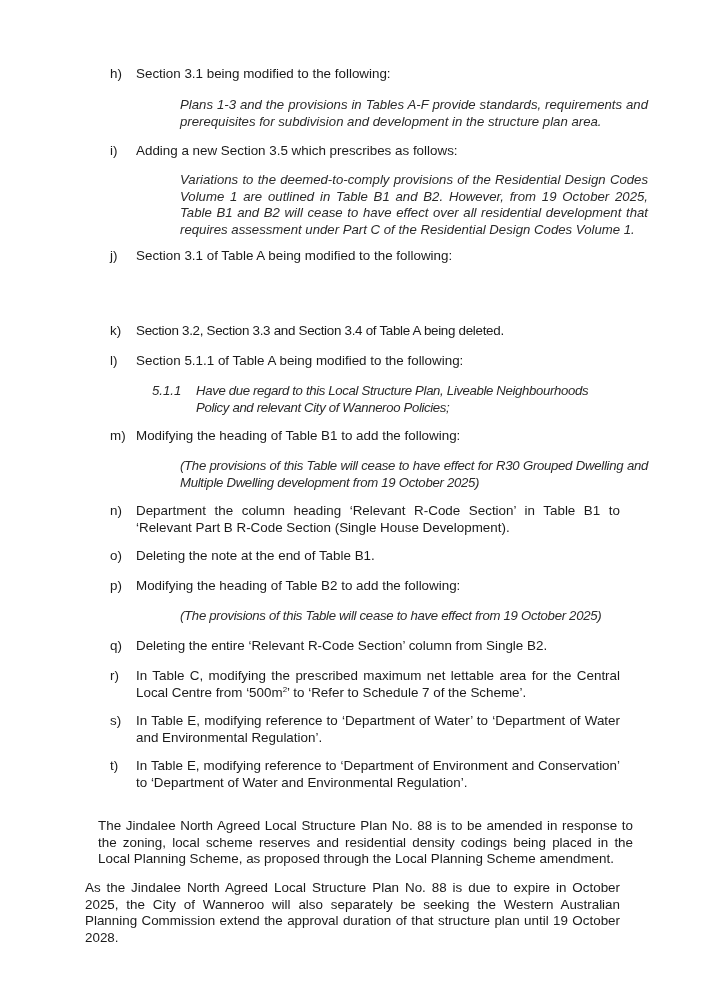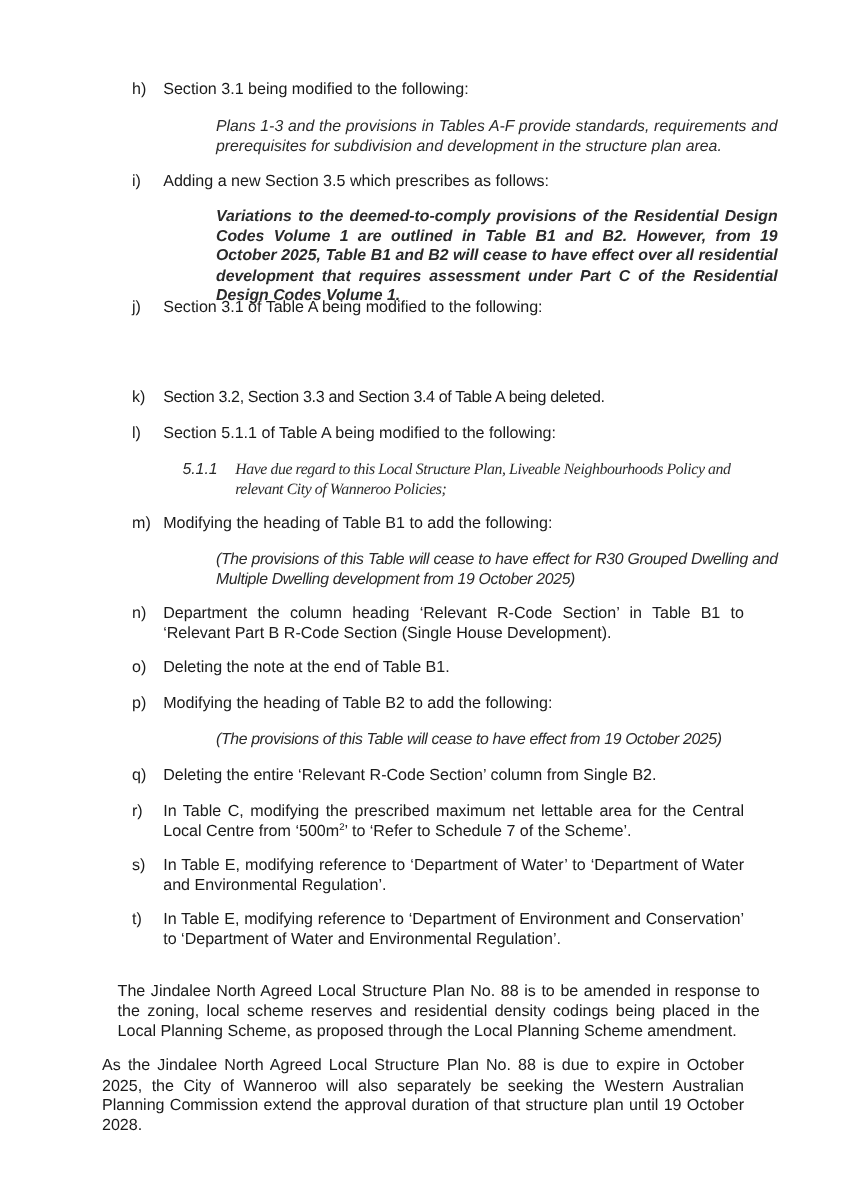--- a/index.html
+++ b/index.html
@@ -30,39 +30,39 @@
   <div class="item" style="top:66px;">
     <span class="lbl">h)</span>
     <span class="txt">Section 3.1 being modified to the following:</span>
   </div>
   <div class="quote" style="top:97px;">Plans 1-3 and the provisions in Tables A-F provide standards, requirements and prerequisites for subdivision and development in the structure plan area.</div>
 
   <div class="item" style="top:143px;">
     <span class="lbl">i)</span>
     <span class="txt">Adding a new Section 3.5 which prescribes as follows:</span>
   </div>
-  <div class="quote" style="top:172px;font-weight:bold;">Variations to the deemed-to-comply provisions of the Residential Design Codes Volume 1 are outlined in Table B1 and B2. However, from 19 October 2025, Table B1 and B2 will cease to have effect over all residential development that requires assessment under Part C of the Residential Design Codes Volume 1.</div>
+  <div class="quote" style="top:172px;">Variations to the deemed-to-comply provisions of the Residential Design Codes Volume 1 are outlined in Table B1 and B2. However, from 19 October 2025, Table B1 and B2 will cease to have effect over all residential development that requires assessment under Part C of the Residential Design Codes Volume 1.</div>
 
   <div class="item" style="top:248px;">
     <span class="lbl">j)</span>
     <span class="txt">Section 3.1 of Table A being modified to the following:</span>
   </div>
 
   <div class="item" style="top:323px;">
     <span class="lbl">k)</span>
     <span class="txt" style="letter-spacing:-0.3px;">Section 3.2, Section 3.3 and Section 3.4 of Table A being deleted.</span>
   </div>
 
   <div class="item" style="top:353px;">
     <span class="lbl">l)</span>
     <span class="txt">Section 5.1.1 of Table A being modified to the following:</span>
   </div>
   <div class="num-quote" style="top:383px;">
     <span class="n">5.1.1</span>
-    <span class="t" style="letter-spacing:-0.35px;font-family:Liberation Serif, serif;">Have due regard to this Local Structure Plan, Liveable Neighbourhoods Policy and relevant City of Wanneroo Policies;</span>
+    <span class="t" style="letter-spacing:-0.35px;">Have due regard to this Local Structure Plan, Liveable Neighbourhoods Policy and relevant City of Wanneroo Policies;</span>
   </div>
 
   <div class="item" style="top:428px;">
     <span class="lbl">m)</span>
     <span class="txt">Modifying the heading of Table B1 to add the following:</span>
   </div>
   <div class="quote" style="top:458px; letter-spacing:-0.3px;">(The provisions of this Table will cease to have effect for R30 Grouped Dwelling and Multiple Dwelling development from 19 October 2025)</div>
 
   <div class="item" style="top:503px;">
     <span class="lbl">n)</span>

